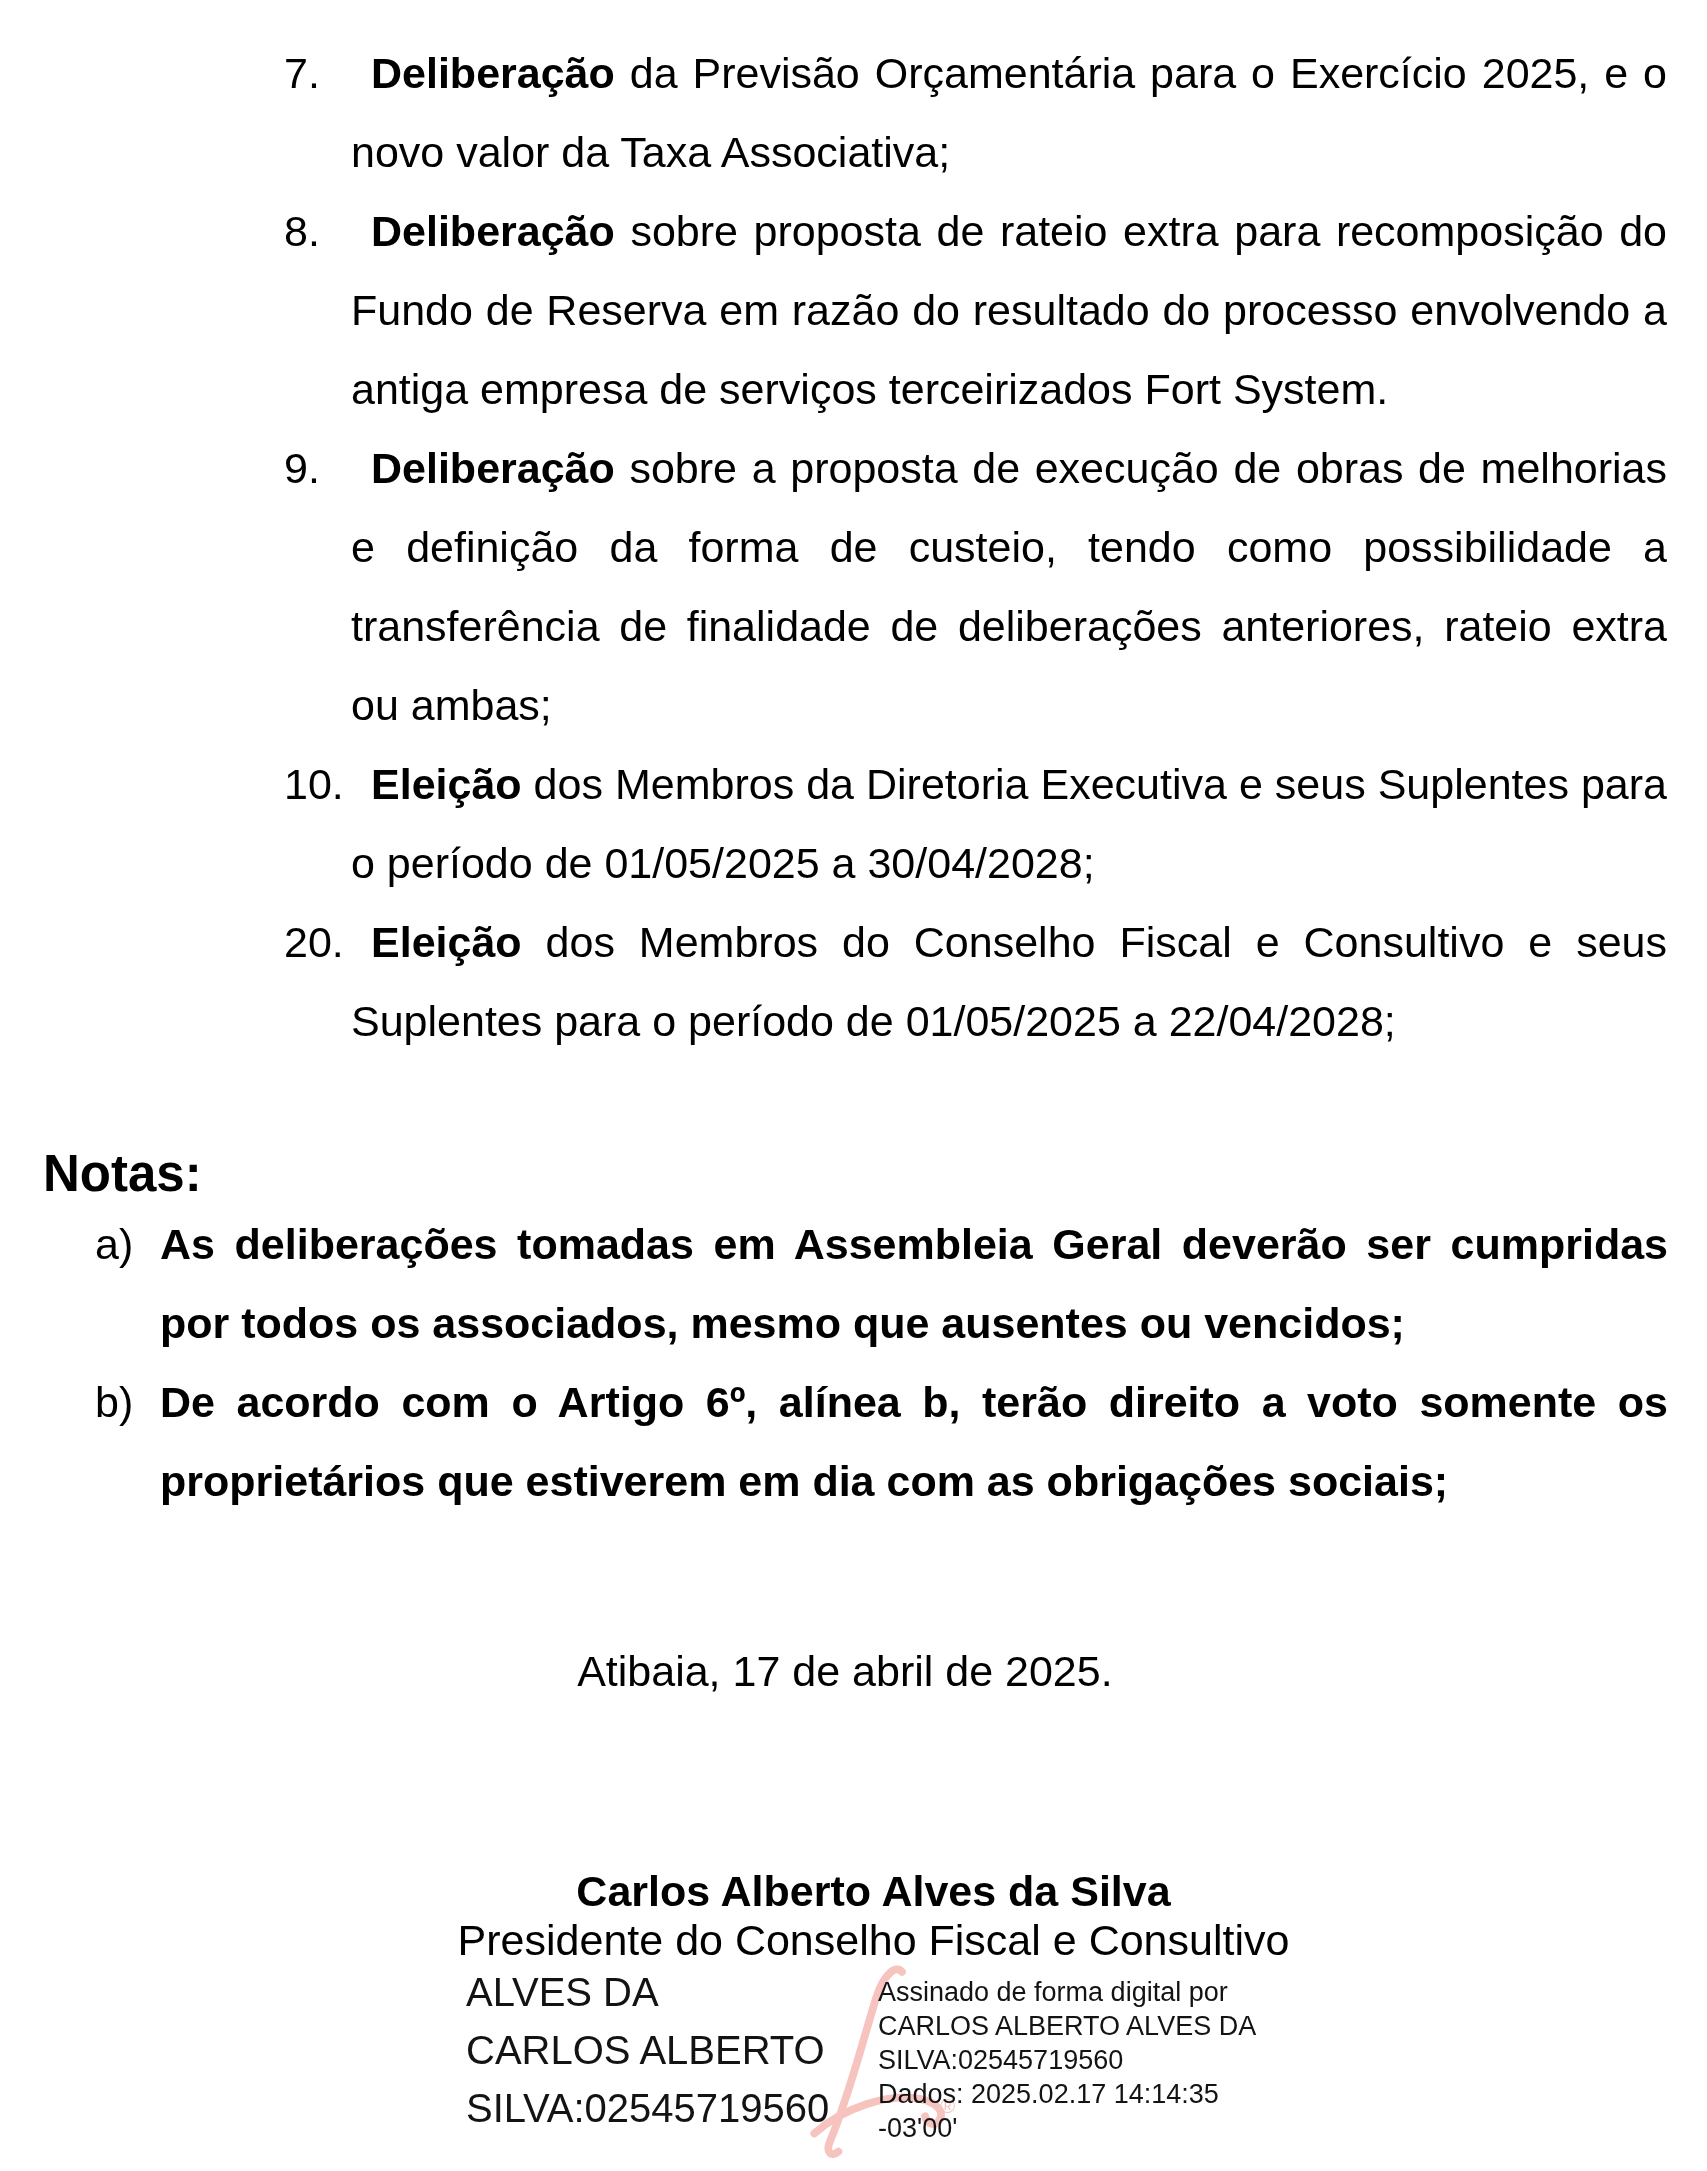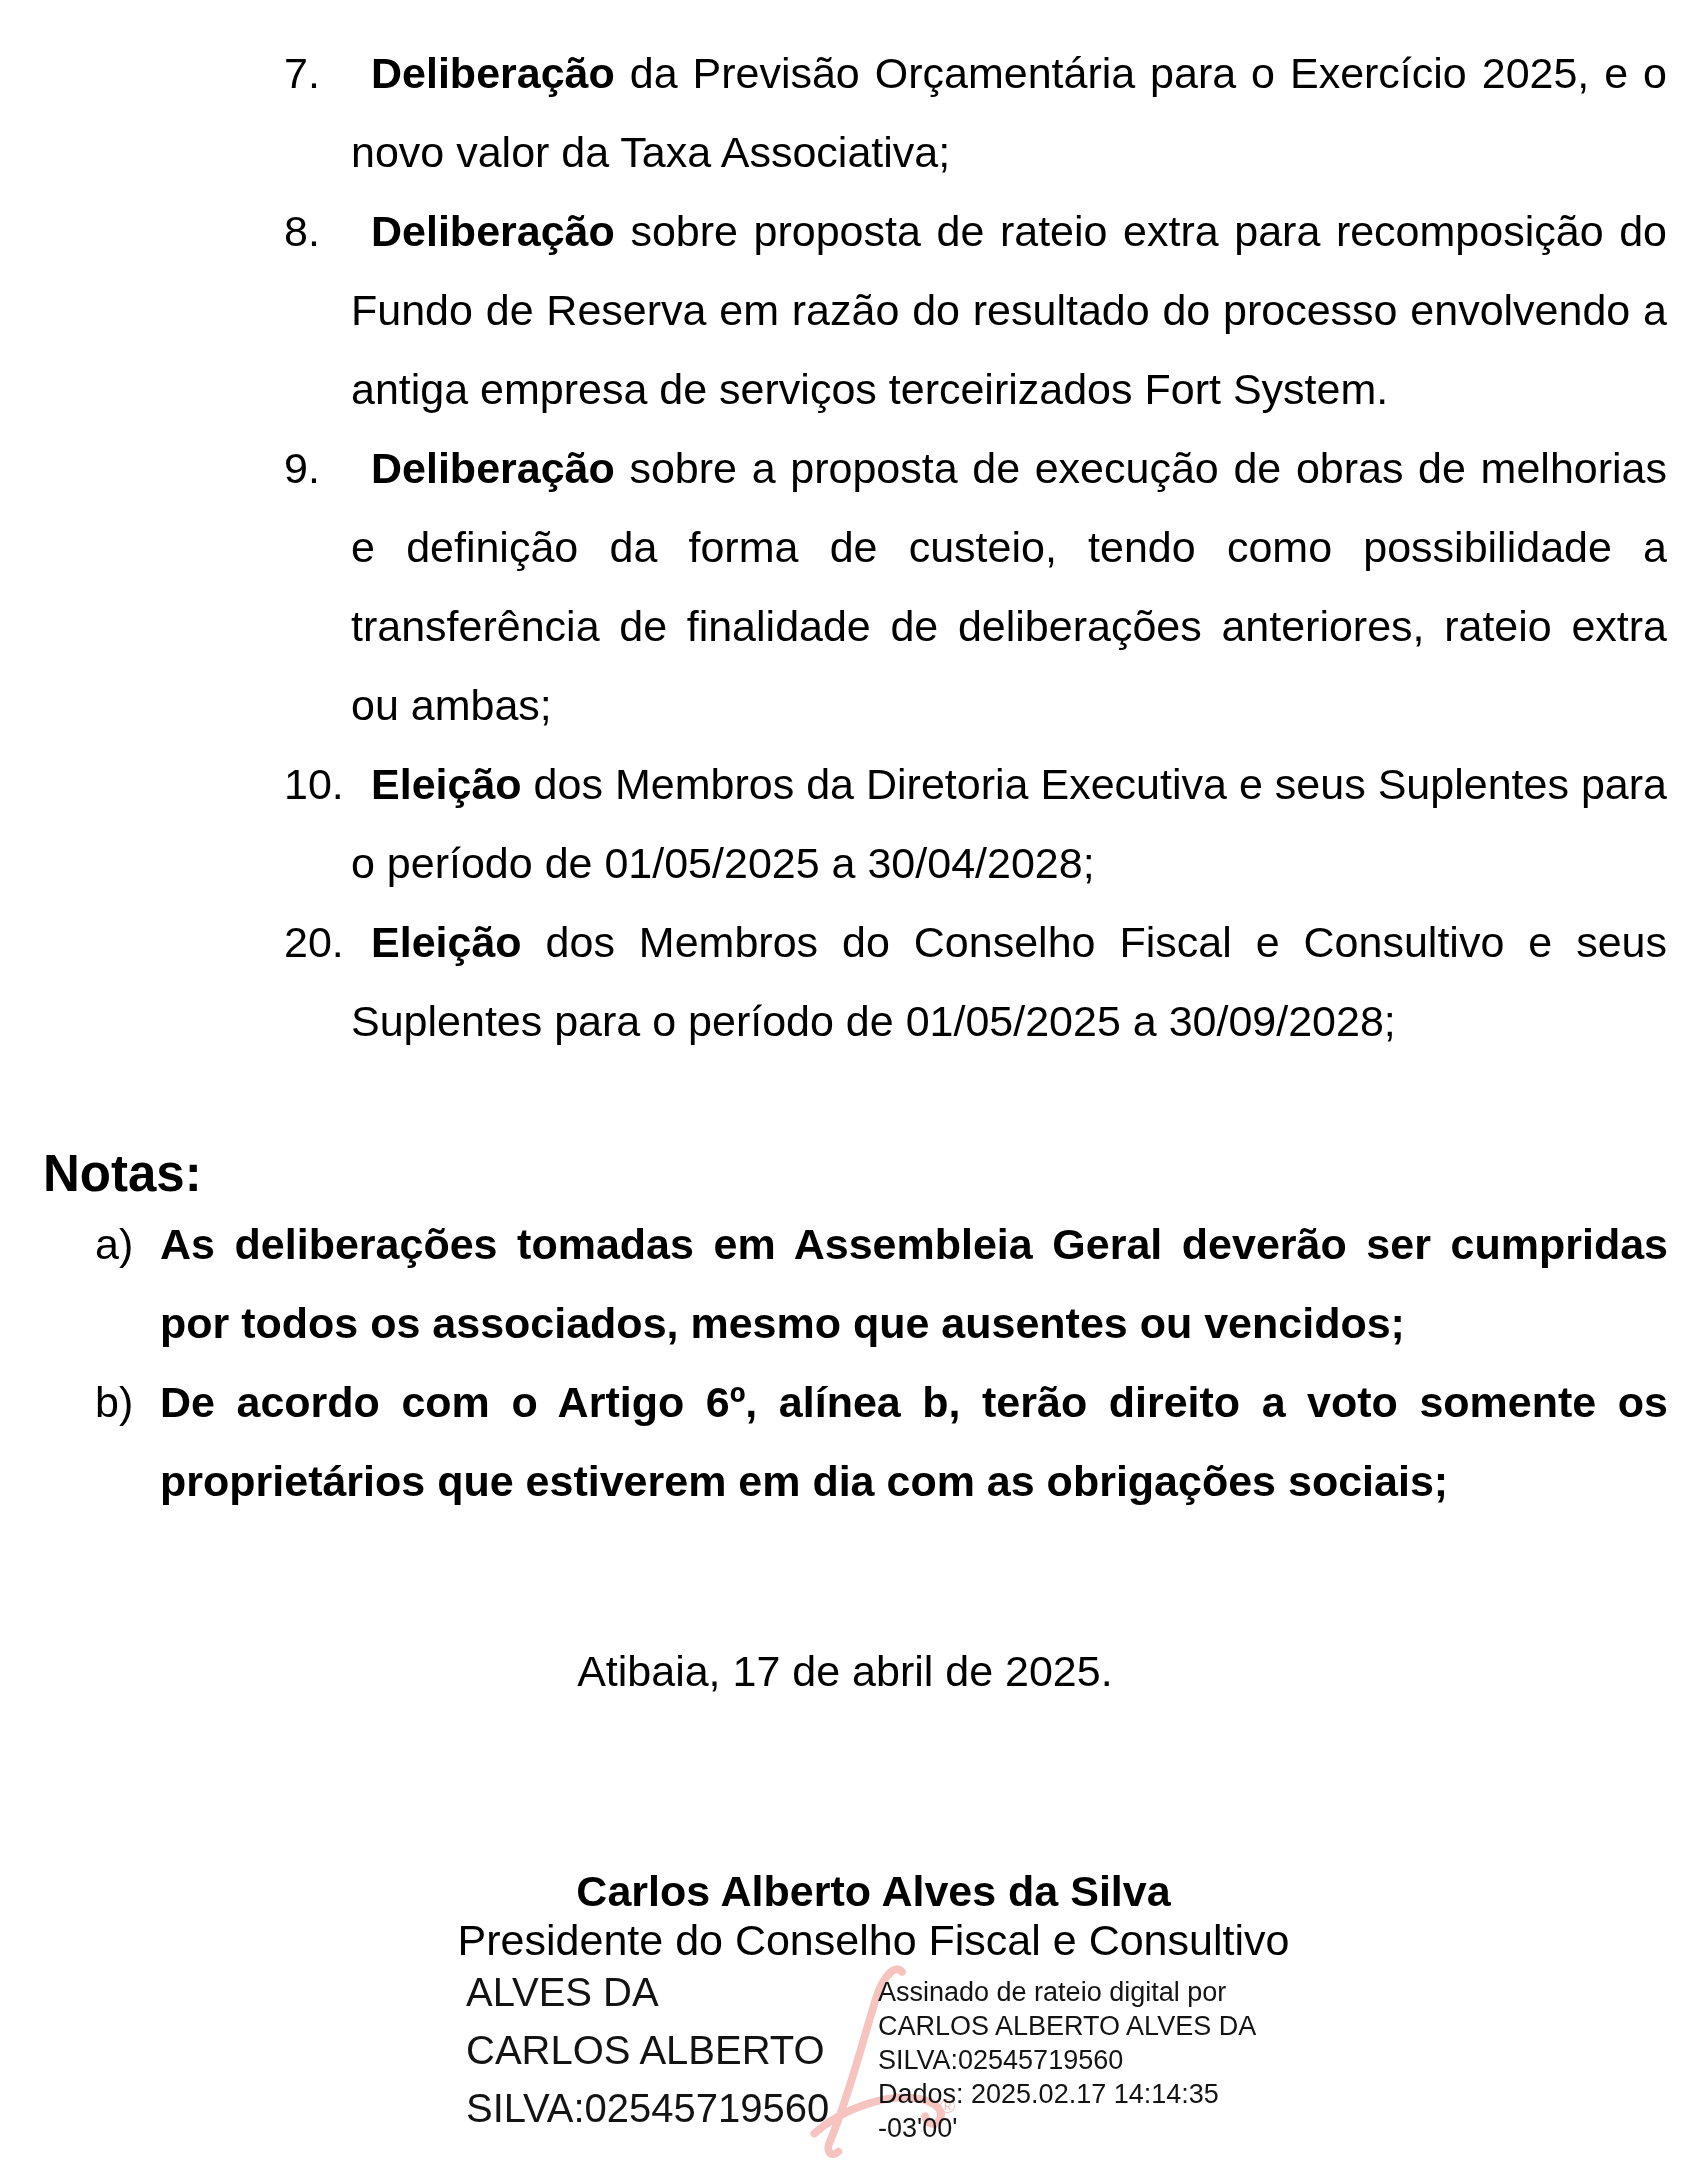--- a/index.html
+++ b/index.html
@@ -154,21 +154,21 @@
     <li class="agenda-item">
       <span class="num">9.</span>
       <p><b>Deliberação</b> <span>sobre a proposta de execução de obras de melhorias e definição da forma de custeio, tendo como possibilidade a transferência de finalidade de deliberações anteriores, rateio extra ou ambas;</span></p>
     </li>
     <li class="agenda-item">
       <span class="num">10.</span>
       <p><b>Eleição</b> <span>dos Membros da Diretoria Executiva e seus Suplentes para o período de 01/05/2025 a 30/04/2028;</span></p>
     </li>
     <li class="agenda-item">
       <span class="num">20.</span>
-      <p><b>Eleição</b> <span>dos Membros do Conselho Fiscal e Consultivo e seus Suplentes para o período de 01/05/2025 a 30/09/2028;</span></p>
+      <p><b>Eleição</b> <span>dos Membros do Conselho Fiscal e Consultivo e seus Suplentes para o período de 01/05/2025 a 22/04/2028;</span></p>
     </li>
   </ol>
 
   <h2 class="notes-heading">Notas:</h2>
 
   <div class="notes">
     <div class="note-item">
       <span class="marker">a)</span>
       <p>As deliberações tomadas em Assembleia Geral deverão ser cumpridas por todos os associados, mesmo que ausentes ou vencidos;</p>
     </div>
@@ -191,21 +191,21 @@
   </svg>
   <span class="reg-mark">®</span>
 
   <div class="signer-text">
     <div>ALVES DA</div>
     <div>CARLOS ALBERTO</div>
     <div>SILVA:02545719560</div>
   </div>
 
   <div class="sig-details">
-    <div>Assinado de rateio digital por</div>
+    <div>Assinado de forma digital por</div>
     <div>CARLOS ALBERTO ALVES DA</div>
     <div>SILVA:02545719560</div>
     <div>Dados: 2025.02.17 14:14:35</div>
     <div>-03'00'</div>
   </div>
 
 </div>
 
 
 </body></html>

